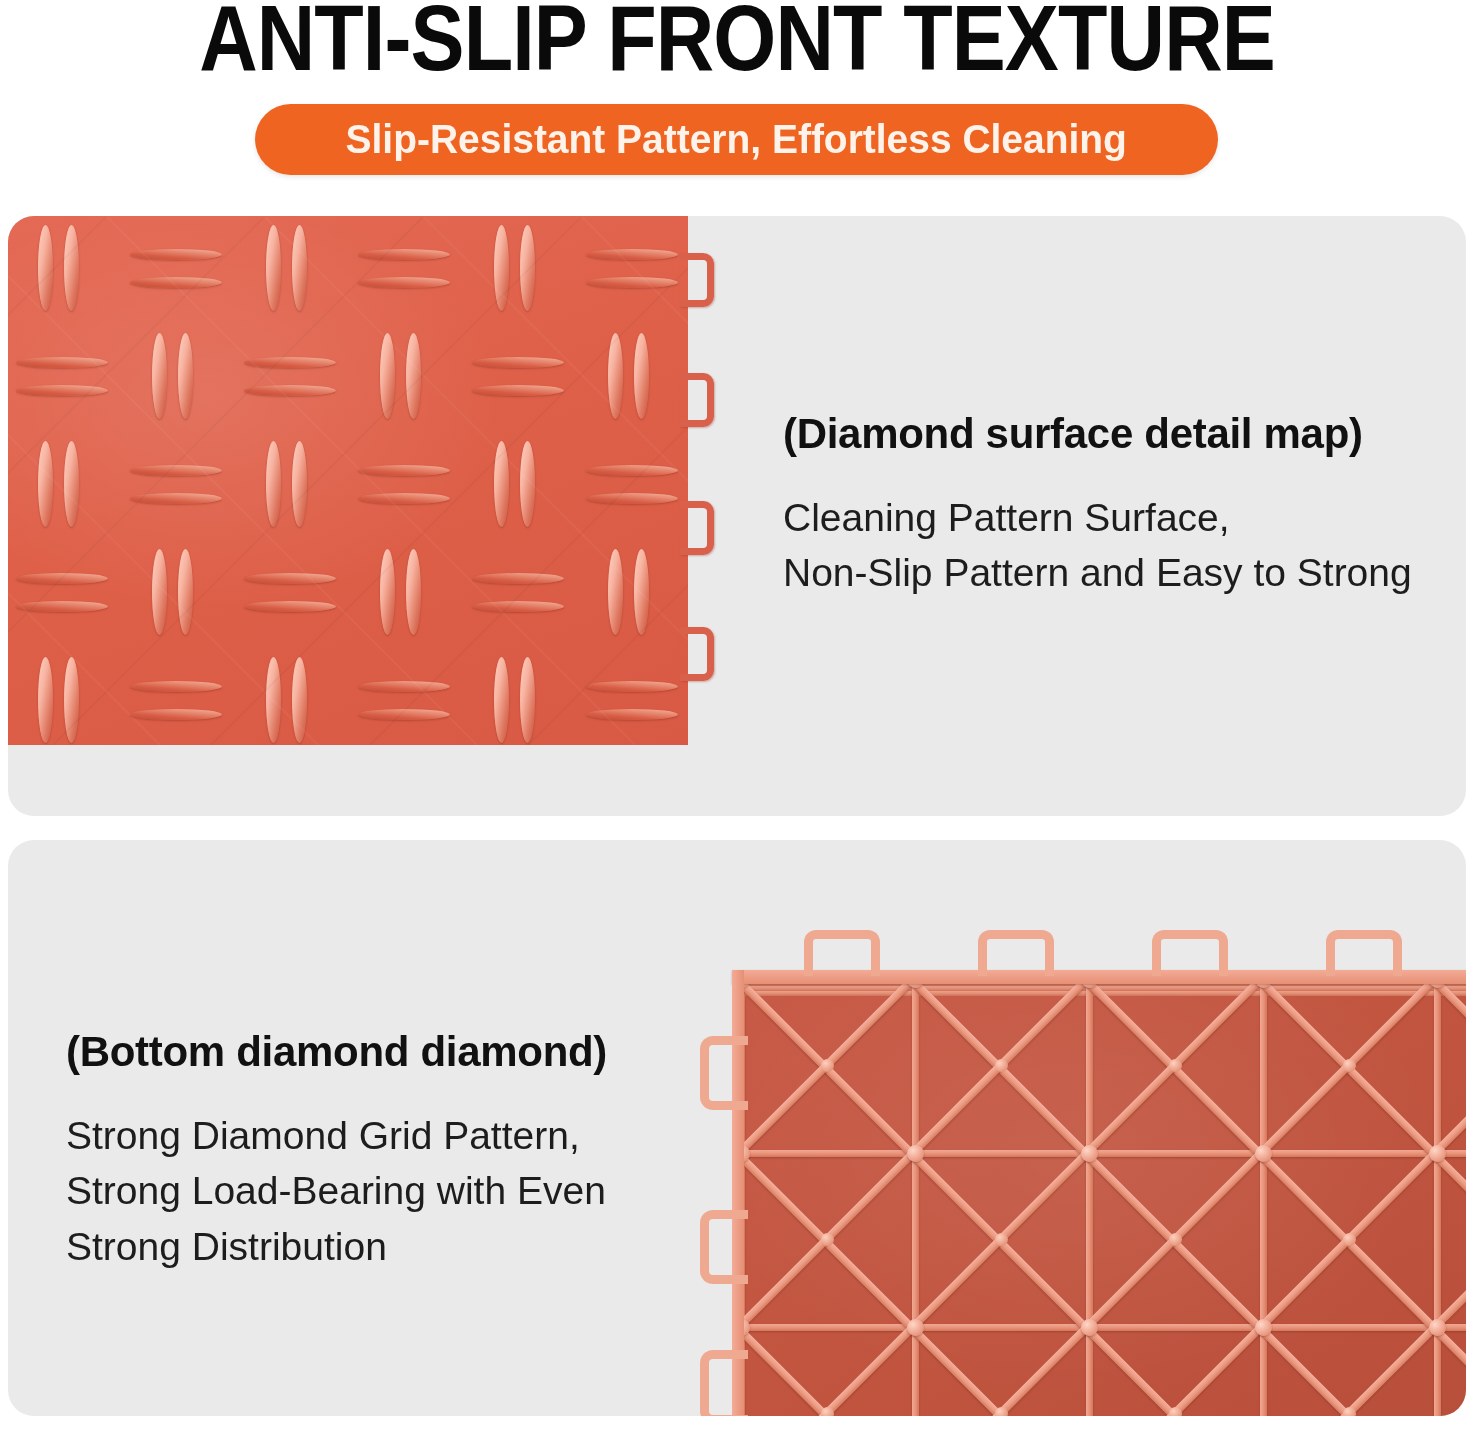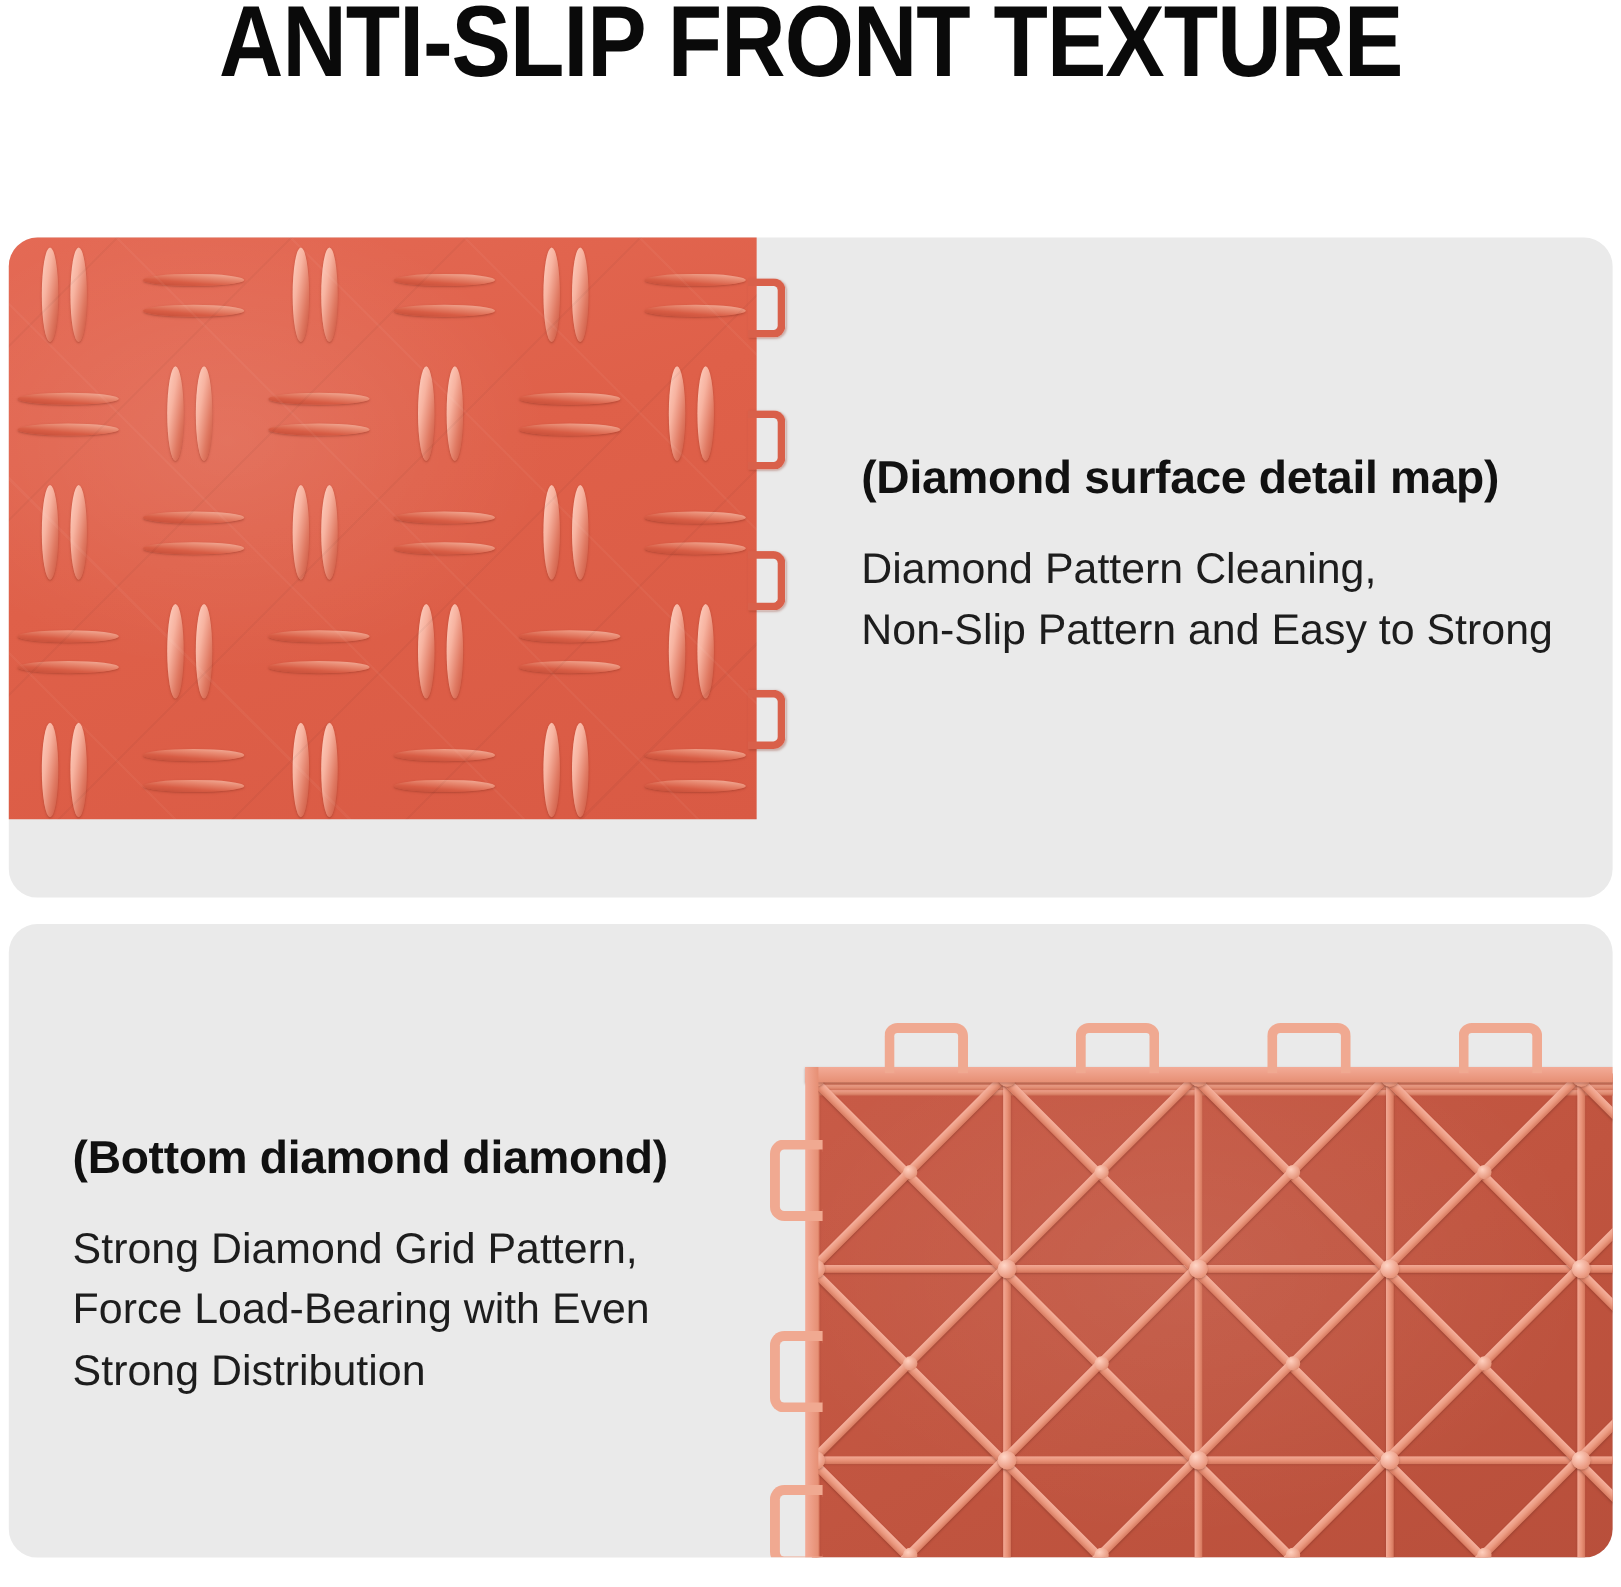--- a/index.html
+++ b/index.html
@@ -276,20 +276,23 @@
     border-radius: 13px 0 0 13px;
     box-sizing: border-box;
     background: transparent;
   }
 </style>
 </head>
 <body>
 
 <div id="header">
   <div id="main-title">ANTI-SLIP FRONT TEXTURE</div>
+  <div id="subtitle-badge">
+    <span id="subtitle-text">Slip-Resistant Pattern, Effortless Cleaning</span>
+  </div>
 </div>
 
 <div class="panel" id="panel-top">
 
   <div id="tile-top-wrap">
     <div id="tile-top-surface">
 
     <div class="dp-cell" style="left: 8px; top: 2px;">
           <div class="lens-v" style="left: 30px; top: 8px;"></div>
           <div class="lens-v" style="left: 56px; top: 8px;"></div>
@@ -414,33 +417,33 @@
 
     <div class="tab-right" style="left:680px; top:38px;"></div>
     <div class="tab-right" style="left:680px; top:158px;"></div>
     <div class="tab-right" style="left:680px; top:286px;"></div>
     <div class="tab-right" style="left:680px; top:412px;"></div>
   </div>
 
   <div id="top-text">
     <div class="caption-title">(Diamond surface detail map)</div>
     <div class="caption-body">
-      <div>Diamond Pattern Cleaning,</div>
+      <div>Cleaning Pattern Surface,</div>
       <div>Non-Slip Pattern and Easy to Strong</div>
     </div>
   </div>
 </div>
 
 <div class="panel" id="panel-bottom">
 
   <div id="bottom-text">
     <div class="caption-title">(Bottom diamond diamond)</div>
     <div class="caption-body">
       <div>Strong Diamond Grid Pattern,</div>
-      <div>Force Load-Bearing with Even</div>
+      <div>Strong Load-Bearing with Even</div>
       <div>Strong Distribution</div>
     </div>
   </div>
 
   <div id="tile-bottom-wrap">
     <div id="grid-body">
         <div class="rib-sub-h" style="top: 87px;"></div>
         <div class="rib-sub-h" style="top: 261px;"></div>
         <div class="rib-sub-h" style="top: 435px;"></div>
         <div class="rib-sub-h" style="top: 609px;"></div>

